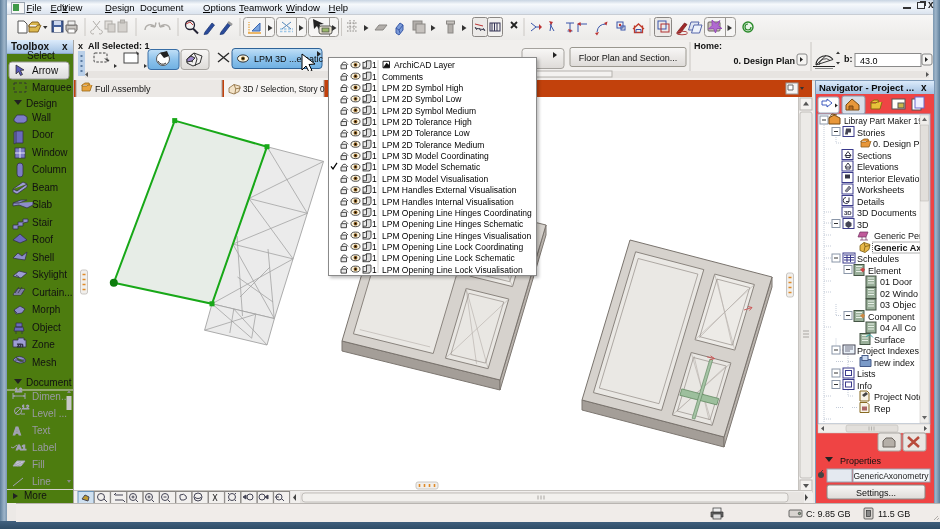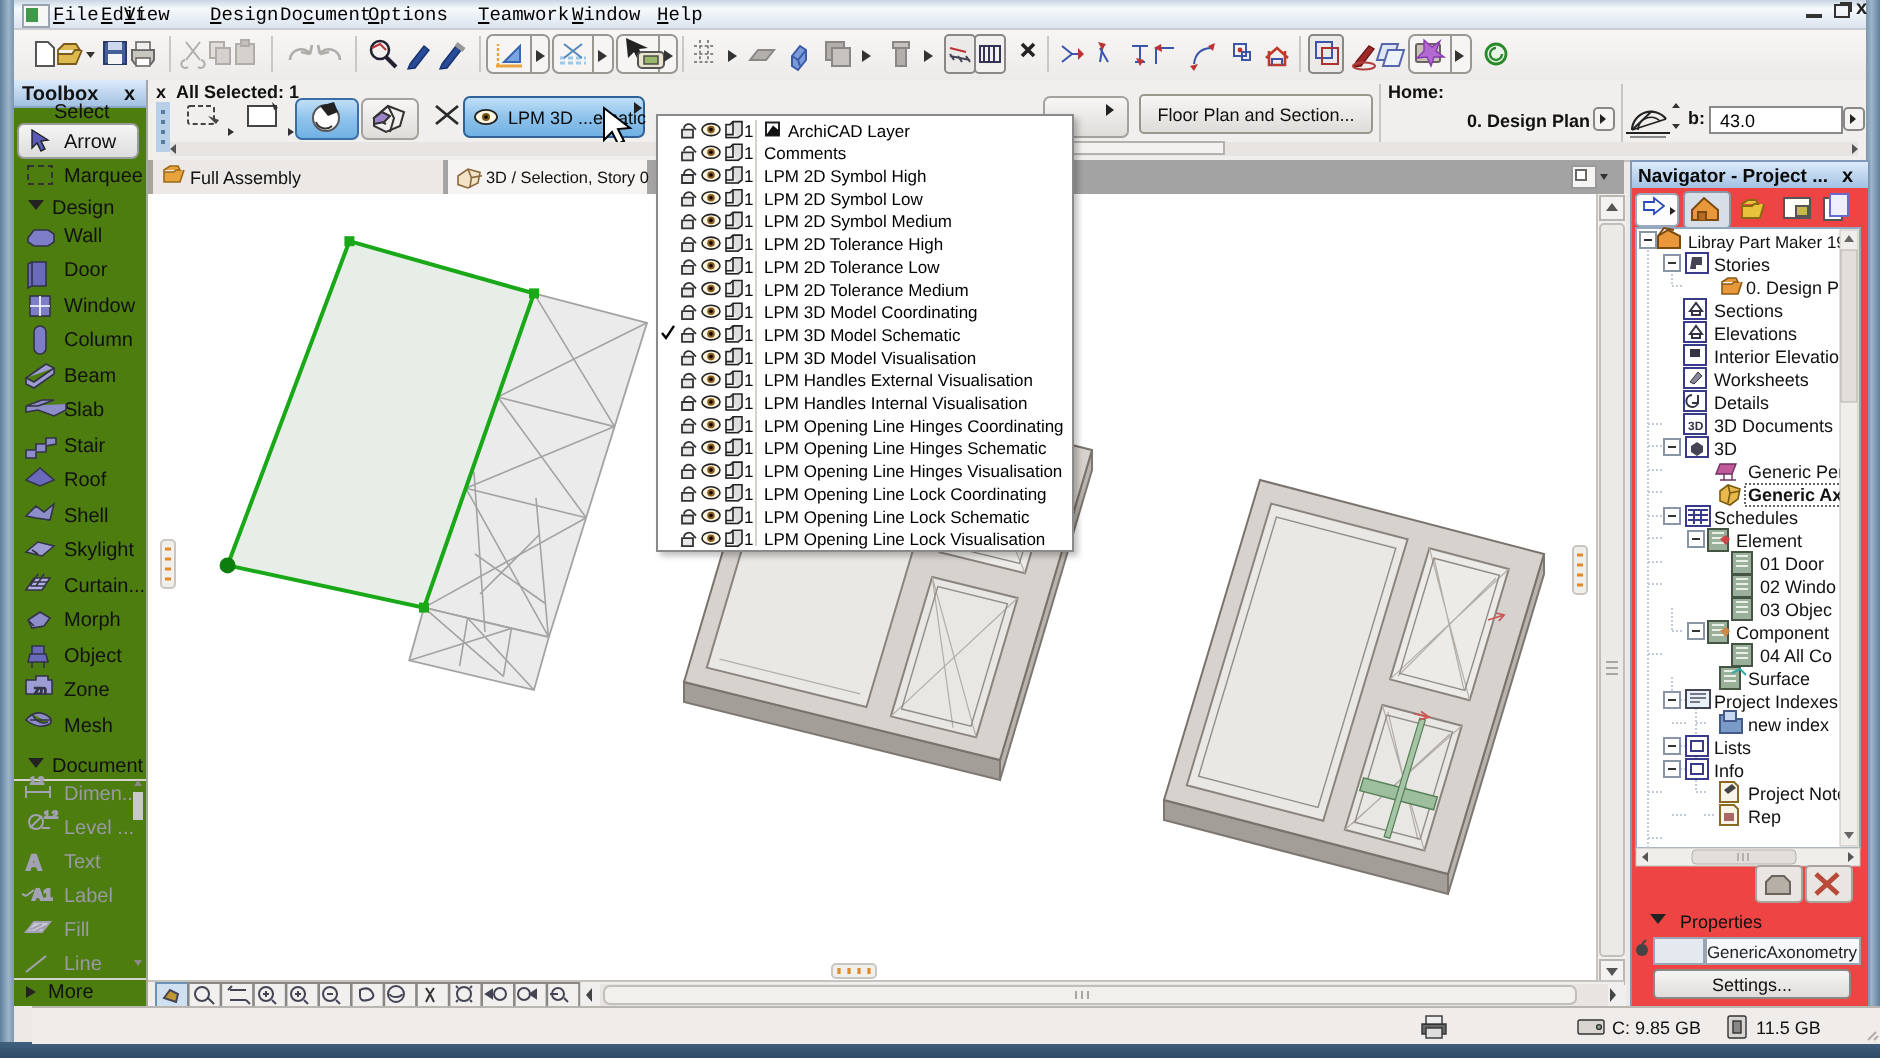--- a/index.html
+++ b/index.html
@@ -12,27 +12,27 @@
 <div id="root">
 
 <div class="ab" style="left:0;top:0;width:7px;height:529px;background:linear-gradient(90deg,#5f7f9b,#9db4c9 60%,#7b97b0);"></div>
 <div class="ab" style="left:933px;top:0;width:7px;height:529px;background:linear-gradient(90deg,#7b97b0,#9db4c9 40%,#5f7f9b);"></div>
 <div class="ab" style="left:0;top:521px;width:940px;height:8px;background:linear-gradient(#41617f,#2e4c66);"></div>
 
 <div id="menubar" class="ab" style="left:7px;top:0;width:926px;height:14px;background:linear-gradient(#c8d4e2,#f6f9fc 30%,#e7edf5 70%,#dae3ee);border-bottom:1px solid #c8cdd4;">
   <div class="ab" style="left:4px;top:2px;width:12px;height:10px;background:#f6f6f6;border:1px solid #9aa4b0;">
         <div class="ab" style="left:1px;top:1px;width:6px;height:7px;background:#3f9948;"></div>
       </div>
-  <div class="ab" style="left:0;top:2px;width:899px;height:12px;font-size:9.5px;line-height:11px;color:#000;font-family:Liberation Mono, monospace;">
+  <div class="ab" style="left:0;top:2px;width:899px;height:12px;font-size:9.5px;line-height:11px;color:#000;">
     <span class="ab" style="left:19.5px;"><u>F</u>ile</span>
     <span class="ab" style="left:43.5px;text-align:center;"><u>E</u>dit</span>
     <span class="ab" style="left:55px;"><u>V</u>iew</span>
     <span class="ab" style="left:98px;"><u>D</u>esign</span>
     <span class="ab" style="left:133px;">Do<u>c</u>ument</span>
-    <span class="ab" style="left:177px;"><u>O</u>ptions</span>
+    <span class="ab" style="left:196px;"><u>O</u>ptions</span>
     <span class="ab" style="left:232px;"><u>T</u>eamwork</span>
     <span class="ab" style="left:279px;"><u>W</u>indow</span>
     <span class="ab" style="left:321.5px;text-align:right;"><u>H</u>elp</span>
   </div>
   <span class="ab" style="left:896px;top:4px;width:8px;height:3px;border-bottom:2px solid #333;"></span>
   <span class="ab" style="left:910px;top:2px;width:6px;height:5px;border:1px solid #333;box-shadow:2px -2px 0 -1px #333;"></span>
   <span class="ab" style="left:921px;top:-1px;font-size:10px;font-weight:bold;color:#222;">x</span>
 </div>
 
 <div id="toolbar" class="ab" style="left:7px;top:15px;width:926px;height:25px;background:linear-gradient(#f7f6f5,#ecebe9);border-bottom:1px solid #cfccc8;">
@@ -319,21 +319,21 @@
  <rect x="781" y="13.5" width="66" height="13" fill="#fff" stroke="#8a8a8a"></rect>
  <text x="786" y="23.5" font-size="9" fill="#000">43.0</text>
  <rect x="848" y="14" width="10" height="11" rx="2" fill="#f5f4f2" stroke="#888"></rect>
         <path d="M851 17 l3 2.5 l-3 2.5 z" fill="#222"></path>
  <rect x="11" y="31" width="844" height="7" fill="#e7e4e1"></rect>
  <path d="M14 32 l-3 2.5 l3 2.5 z M852 32 l3 2.5 l-3 2.5 z" fill="#555"></path>
  <rect x="453" y="31" width="85" height="6" fill="#f4f2f0" stroke="#b5b2ae"></rect>
 </svg>
 </div>
 
-<div id="tabbar" class="ab" style="left:74px;top:80px;width:738px;height:17px;background:#a3a3a3;border-bottom:2px solid #a21caf;">
+<div id="tabbar" class="ab" style="left:74px;top:80px;width:738px;height:17px;background:#c2410c;border-bottom:2px solid #a21caf;">
 <svg width="738" height="17" viewBox="0 0 738 17">
  <rect x="2" y="0" width="146" height="17" fill="#ebe8e5"></rect>
         <line x1="148" y1="0" x2="148" y2="17" stroke="#a8a5a1"></line>
         <line x1="2" y1="0" x2="2" y2="17" stroke="#a8a5a1"></line>
  <path d="M8 5 l3 -2 h4 l1 2 h-2 l-1 1 h-5 z M8 5 v6 h8 l2 -6" fill="#e8a33d" stroke="#9a6a1a" stroke-width="0.8"></path>
  <text x="21" y="12" font-size="9" fill="#111">Full Assembly</text>
  <rect x="150" y="0" width="100" height="17" fill="#f6f4f2"></rect>
         <line x1="250" y1="0" x2="250" y2="17" stroke="#a8a5a1"></line>
  <path d="M155 8 l5 -3.5 l6 1.7 l-1 5.3 l-5 2.5 l-5 -1.7 z" fill="#f3e3c8" stroke="#8a6a3a" stroke-width="0.8"></path>
         <path d="M160 4.5 l1.7 4.3 l-0.8 5.2 m0.8 -5.2 l5.3 -0.9" fill="none" stroke="#8a6a3a" stroke-width="0.8"></path>

